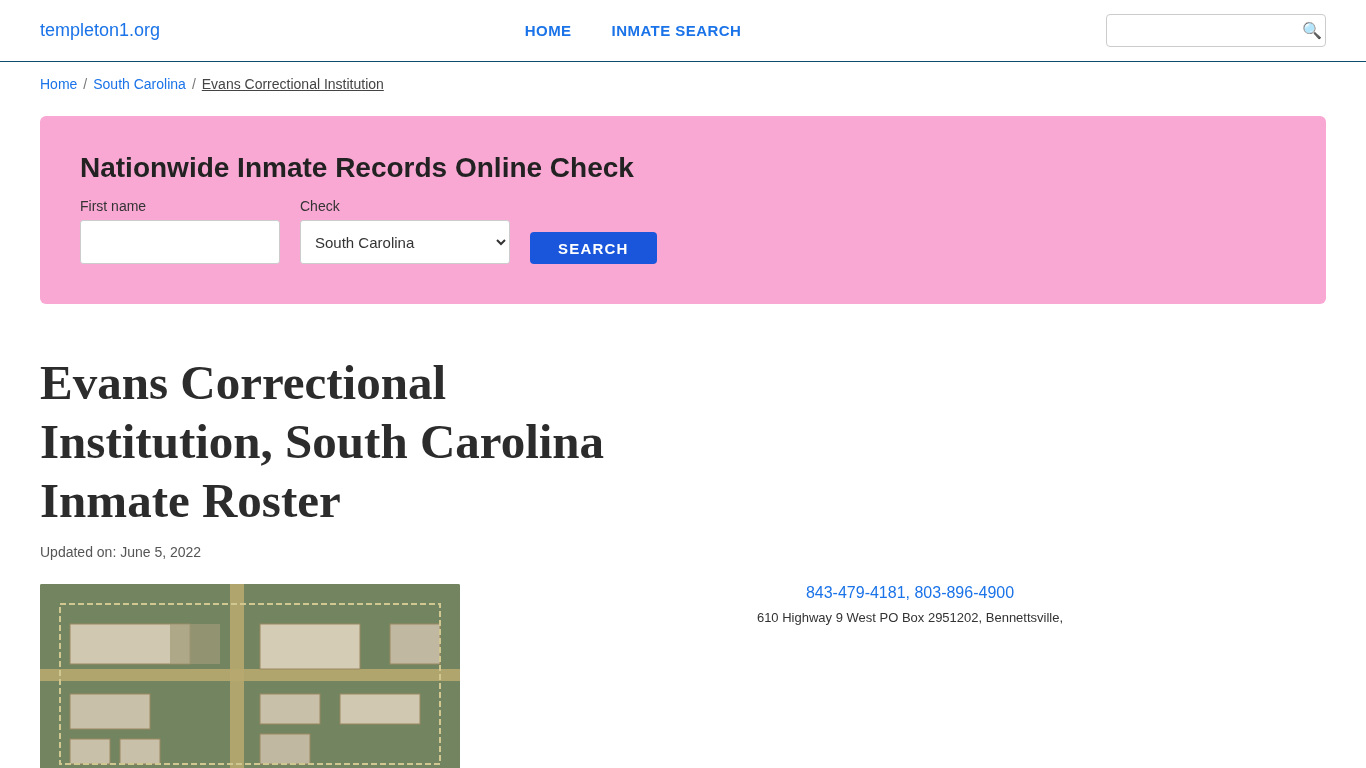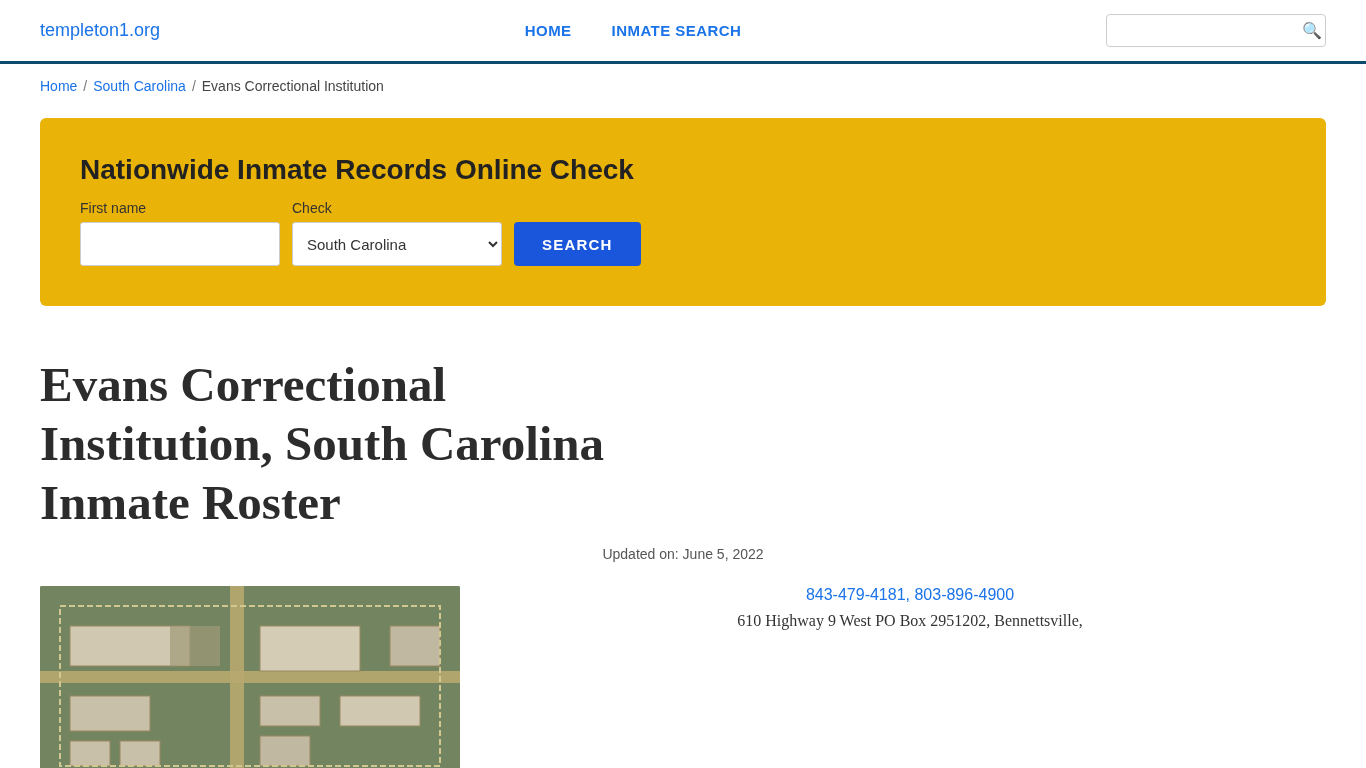--- a/index.html
+++ b/index.html
@@ -14,21 +14,21 @@
       color: #333;
       font-size: 16px;
     }
 
     
     .header {
       display: flex;
       align-items: center;
       justify-content: space-between;
       padding: 14px 40px;
-      border-bottom: 3px solid #0c4a6e;
+      border-bottom: 1px solid #0c4a6e;
     }
 
     .header-logo {
       color: #1a73e8;
       font-size: 18px;
       font-family: Arial, sans-serif;
       text-decoration: none;
       cursor: pointer;
     }
 
@@ -87,26 +87,27 @@
       cursor: pointer;
       text-decoration: none;
     }
 
     .breadcrumb-separator {
       color: #777;
     }
 
     .breadcrumb-current {
       color: #444;
+      text-decoration: underline;
     }
 
     
     .green-box {
       margin: 10px 40px 30px 40px;
-      background-color: #eab308;
+      background-color: #f9a8d4;
       border-radius: 6px;
       padding: 36px 40px 40px 40px;
     }
 
     .green-box-title {
       font-family: Arial, sans-serif;
       font-weight: 700;
       font-size: 28px;
       color: #222;
       margin-bottom: 14px;
@@ -115,21 +116,21 @@
     .green-box-subtitle {
       font-family: Arial, sans-serif;
       font-size: 15px;
       color: #444;
       margin-bottom: 28px;
     }
 
     .search-form {
       display: flex;
       align-items: flex-end;
-      gap: 12px;
+      gap: 20px;
     }
 
     .form-group {
       display: flex;
       flex-direction: column;
       gap: 6px;
     }
 
     .form-label {
       font-family: Arial, sans-serif;
@@ -156,21 +157,21 @@
       padding: 0 10px;
       font-size: 15px;
       background: #fff;
       outline: none;
       color: #333;
       cursor: pointer;
       appearance: auto;
     }
 
     .search-button {
-      height: 44px;
+      height: 32px;
       padding: 0 28px;
       background-color: #1a56db;
       color: #fff;
       font-family: Arial, sans-serif;
       font-weight: 700;
       font-size: 15px;
       letter-spacing: 0.08em;
       border: none;
       border-radius: 4px;
       cursor: pointer;
@@ -189,21 +190,20 @@
       line-height: 1.2;
       margin-bottom: 14px;
       max-width: 600px;
     }
 
     .updated-text {
       font-family: Arial, sans-serif;
       font-size: 14px;
       color: #555;
       margin-bottom: 24px;
-      text-align: center;
     }
 
     
     .bottom-section {
       display: flex;
       gap: 34px;
       align-items: flex-start;
       text-align: center;
     }
 
@@ -223,22 +223,22 @@
 
     .facility-phone {
       font-family: Arial, sans-serif;
       font-size: 16px;
       color: #1a73e8;
       margin-bottom: 8px;
       cursor: pointer;
     }
 
     .facility-address {
-      font-family: Liberation Serif, serif;
-      font-size: 16px;
+      font-family: Liberation Sans, sans-serif;
+      font-size: 13px;
       color: #333;
     }
   </style>
 </head>
 <body>
 
 <header class="header">
   <a class="header-logo">templeton1.org</a>
 
   <nav class="header-nav">

